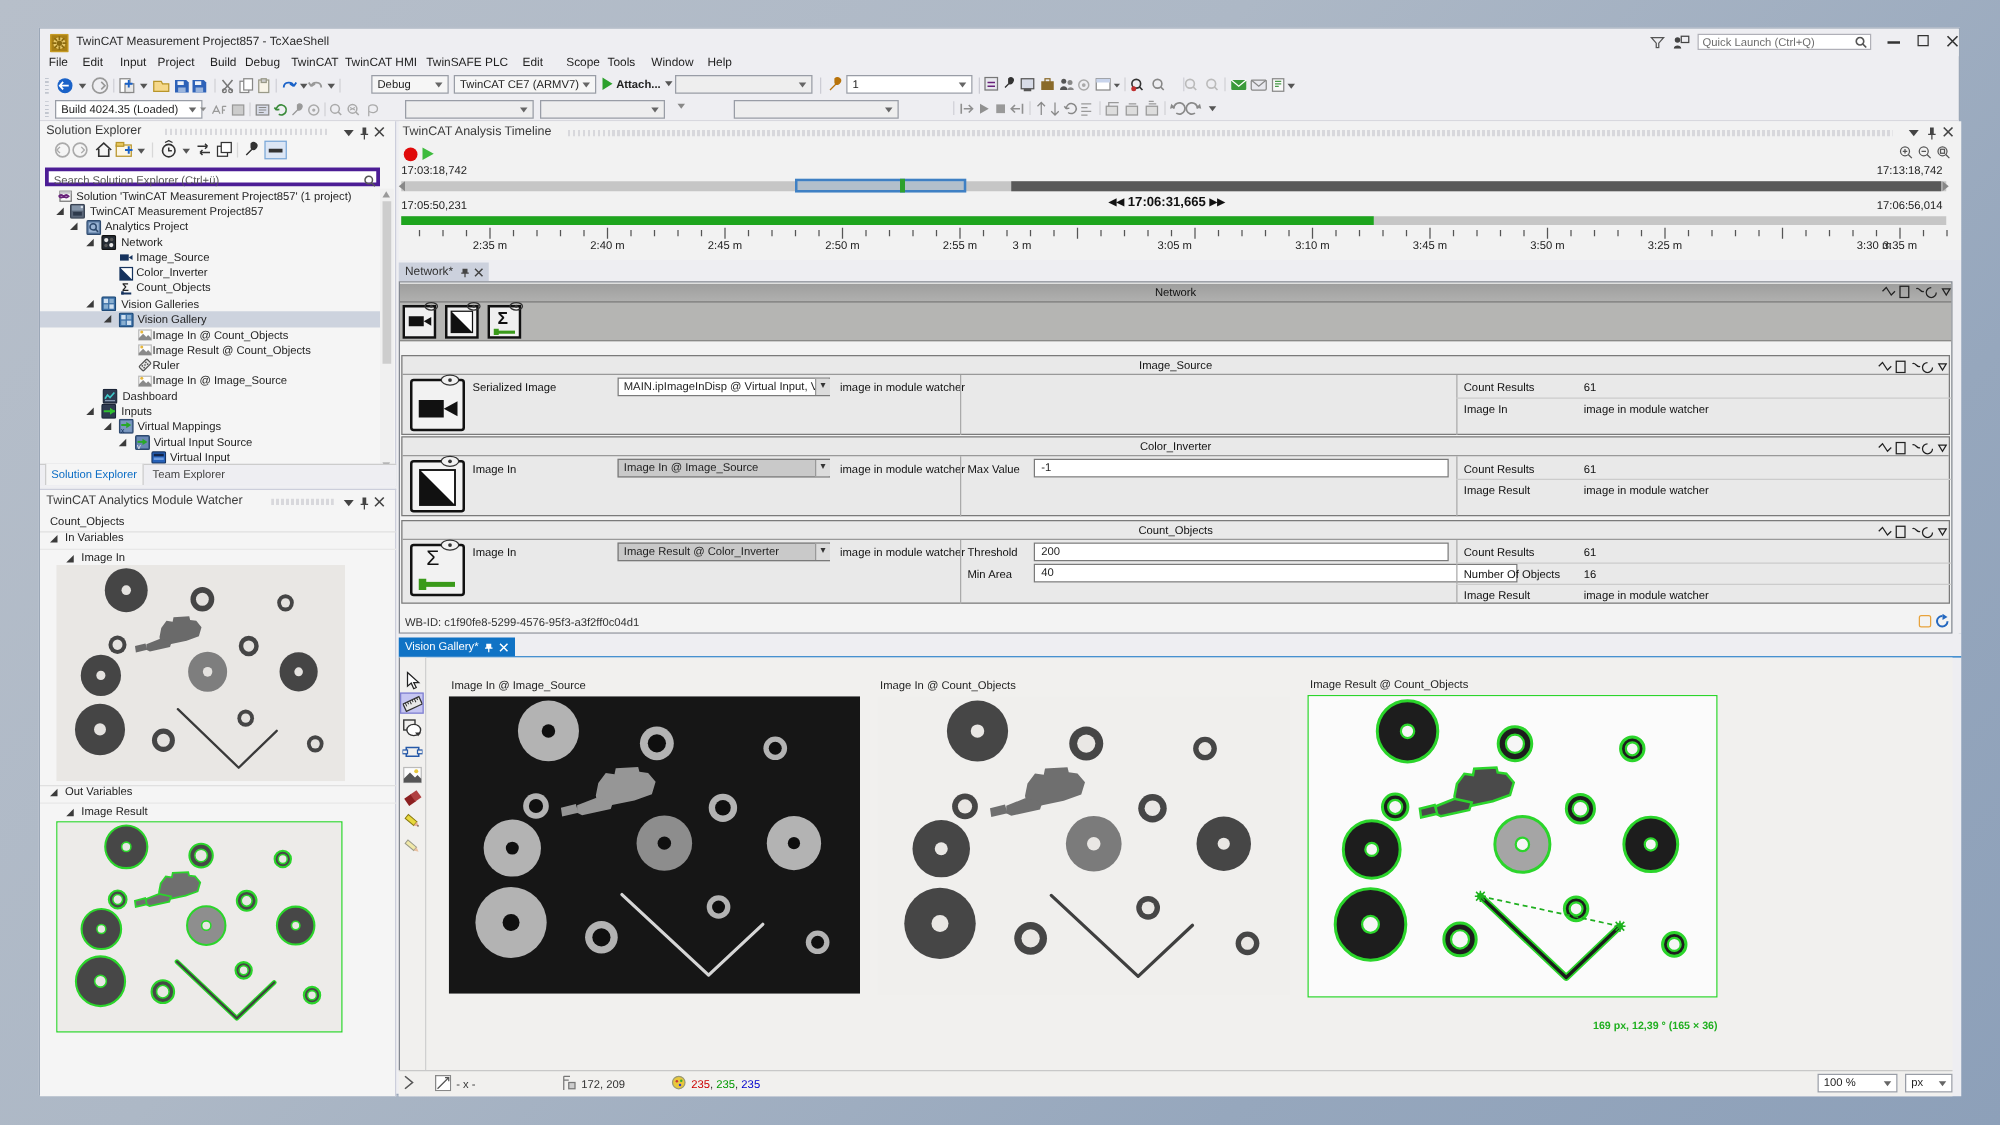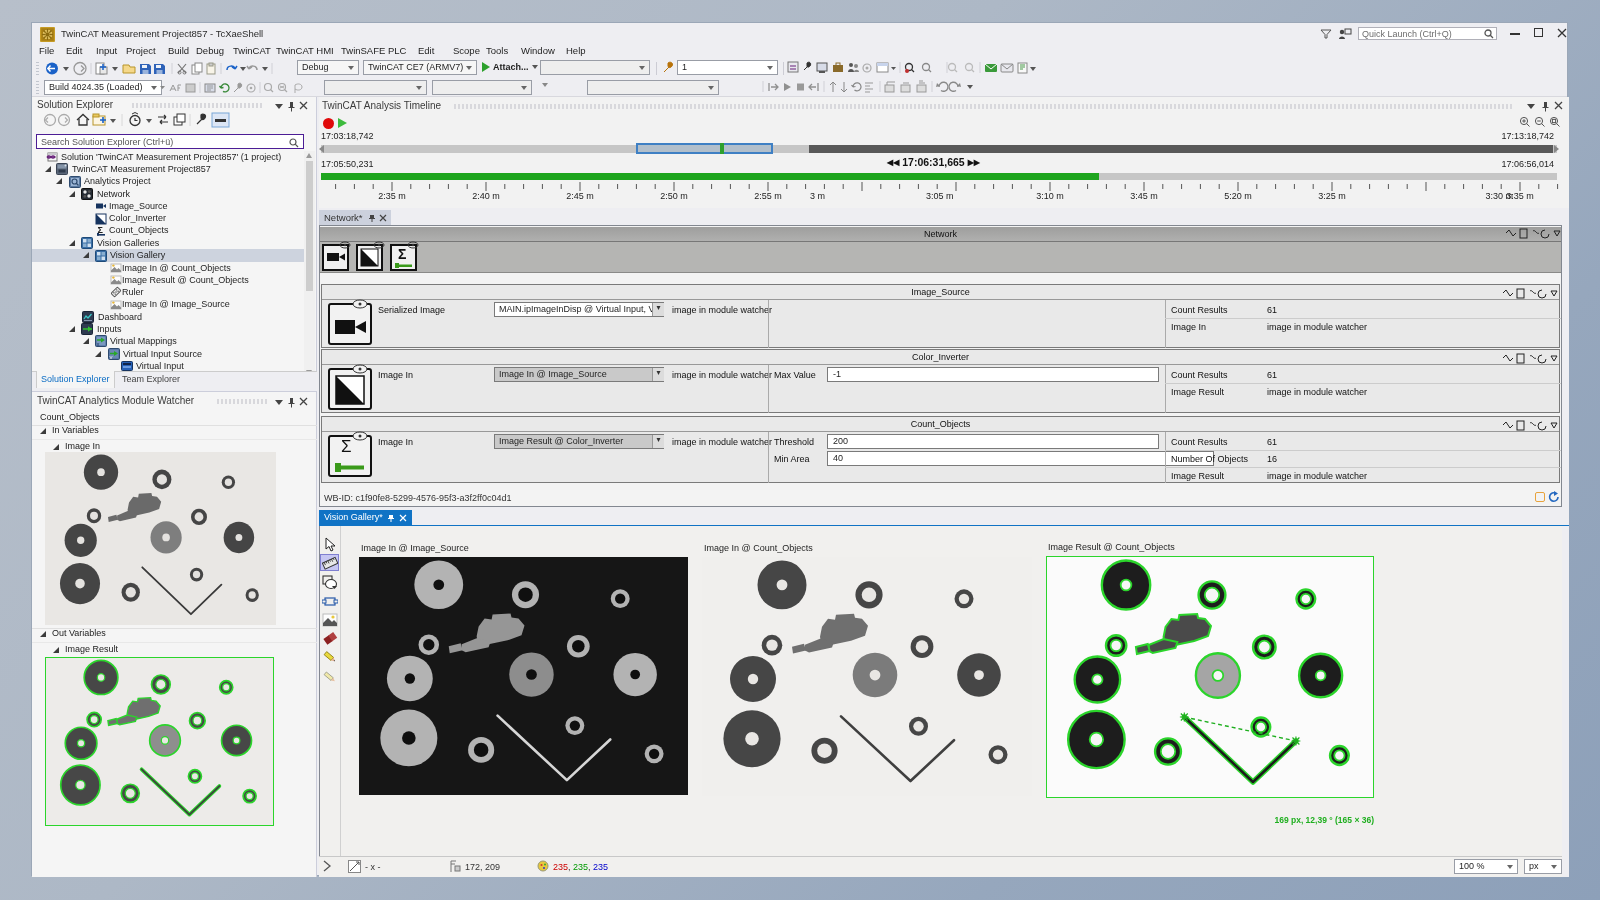--- a/index.html
+++ b/index.html
@@ -424,21 +424,21 @@
             <rect x="4" y="2" width="8" height="8" fill="#fff" stroke="#333"></rect>
           </g>
         <line x1="148" y1="2" x2="148" y2="14" stroke="#d8d8d8"></line>
         <g transform="translate(152,0)">
             <path d="M3 12 L8 7 M7 3 C9 1 13 3 11 6 C 9 9 7 7 7 6 Z" fill="#333" stroke="#333" stroke-width="1.2"></path>
           </g>
         <rect x="170" y="1" width="17" height="14" fill="#dce6f5" stroke="#7aa7d8"></rect>
         <rect x="173" y="7" width="11" height="3" fill="#333"></rect>
       </svg>
 
-      <div class="abs" style="left:4px;top:37px;width:268px;height:15px;background:#fff;border:1px solid #4c1d95;font-size:9px;line-height:14px;padding-left:4px;color:#555">Search Solution Explorer (Ctrl+ü)
+      <div class="abs" style="left:4px;top:37px;width:268px;height:15px;background:#fff;border:3px solid #4c1d95;font-size:9px;line-height:14px;padding-left:4px;color:#555">Search Solution Explorer (Ctrl+ü)
         <svg class="abs" style="left:252px;top:3px" width="10" height="10">
             <circle cx="4" cy="4" r="3" fill="none" stroke="#555" stroke-width="1.2"></circle>
             <line x1="6.2" y1="6.2" x2="9" y2="9" stroke="#555" stroke-width="1.2"></line>
           </svg>
       </div>
       <div class="abs" style="left:14px;top:54.0px;width:12px;height:12px"><svg class="ticon" viewBox="0 0 12 12">
             <rect x="2" y="2" width="9" height="8" fill="#f8f8f8" stroke="#777"></rect>
             <rect x="2" y="2" width="9" height="2" fill="#c8c8cc"></rect>
             <path d="M1 6 Q3 4 5 6 Q3 8 1 6 M5 6 Q7 4 9 6 Q7 8 5 6" fill="none" stroke="#68217a" stroke-width="1.4"></path>
           </svg></div>
@@ -732,21 +732,21 @@
       </svg>
       <div class="abs" style="left:43px;top:94px;width:60px;text-align:center;font-size:9px;color:#222">2:35 m</div>
 <div class="abs" style="left:137px;top:94px;width:60px;text-align:center;font-size:9px;color:#222">2:40 m</div>
 <div class="abs" style="left:231px;top:94px;width:60px;text-align:center;font-size:9px;color:#222">2:45 m</div>
 <div class="abs" style="left:325px;top:94px;width:60px;text-align:center;font-size:9px;color:#222">2:50 m</div>
 <div class="abs" style="left:419px;top:94px;width:60px;text-align:center;font-size:9px;color:#222">2:55 m</div>
 <div class="abs" style="left:491px;top:94px;width:60px;font-size:9px;color:#222">3 m</div>
 <div class="abs" style="left:607px;top:94px;width:60px;font-size:9px;color:#222">3:05 m</div>
 <div class="abs" style="left:701px;top:94px;width:60px;text-align:center;font-size:9px;color:#222">3:10 m</div>
 <div class="abs" style="left:795px;top:94px;width:60px;text-align:center;font-size:9px;color:#222">3:45 m</div>
-<div class="abs" style="left:889px;top:94px;width:60px;text-align:center;font-size:9px;color:#222">5:20 m</div>
+<div class="abs" style="left:889px;top:94px;width:60px;text-align:center;font-size:9px;color:#222">3:50 m</div>
 <div class="abs" style="left:983px;top:94px;width:60px;text-align:center;font-size:9px;color:#222">3:25 m</div>
 <div class="abs" style="left:1134px;top:94px;width:60px;text-align:right;font-size:9px;color:#222">3:30 m</div>
 <div class="abs" style="left:1171px;top:94px;width:60px;text-align:center;font-size:9px;color:#222">3:35 m</div>
     </div>
     <div class="netdoc" id="netdoc">
       <div class="abs" style="left:0;top:2px;width:72px;height:15px;background:#ccd1dd;color:#333;font-size:9.5px;line-height:15px;padding-left:5px;">Network*
         <svg class="abs" style="left:49px;top:4px" width="8" height="8">
             <path d="M2 1 L6 1 L6 4 L7 4 L7 5 L4.5 5 L4.5 8 L3.5 8 L3.5 5 L1 5 L1 4 L2 4 Z" fill="#444"></path>
           </svg>
         <svg class="abs" style="left:60px;top:4px" width="8" height="8">

